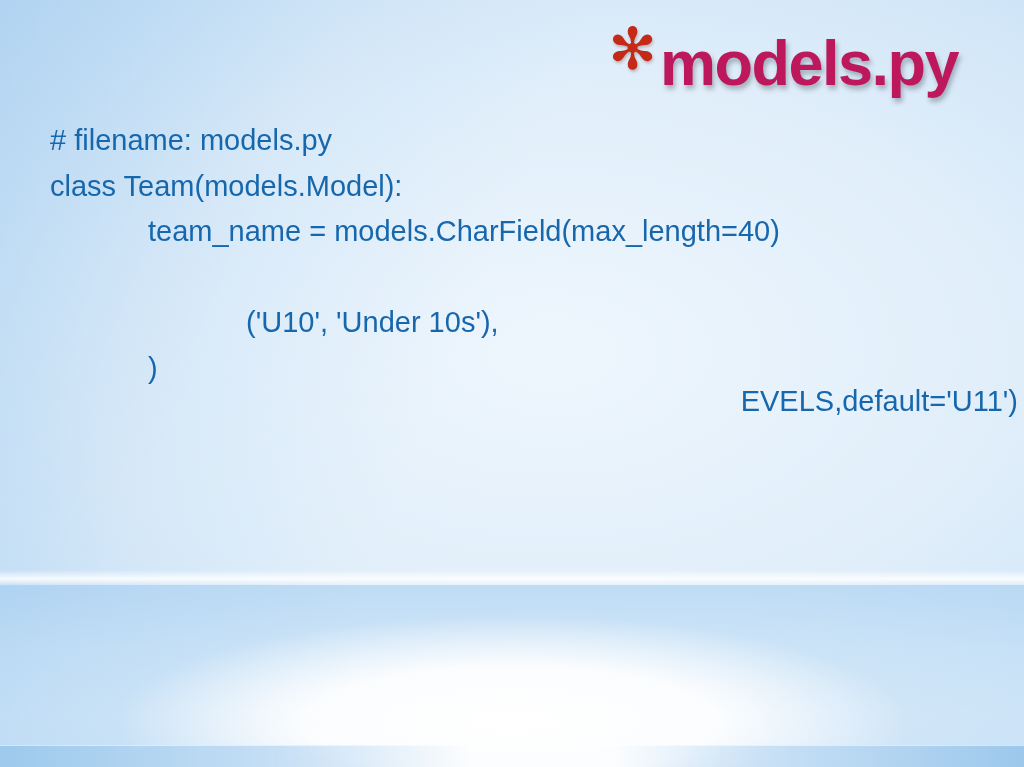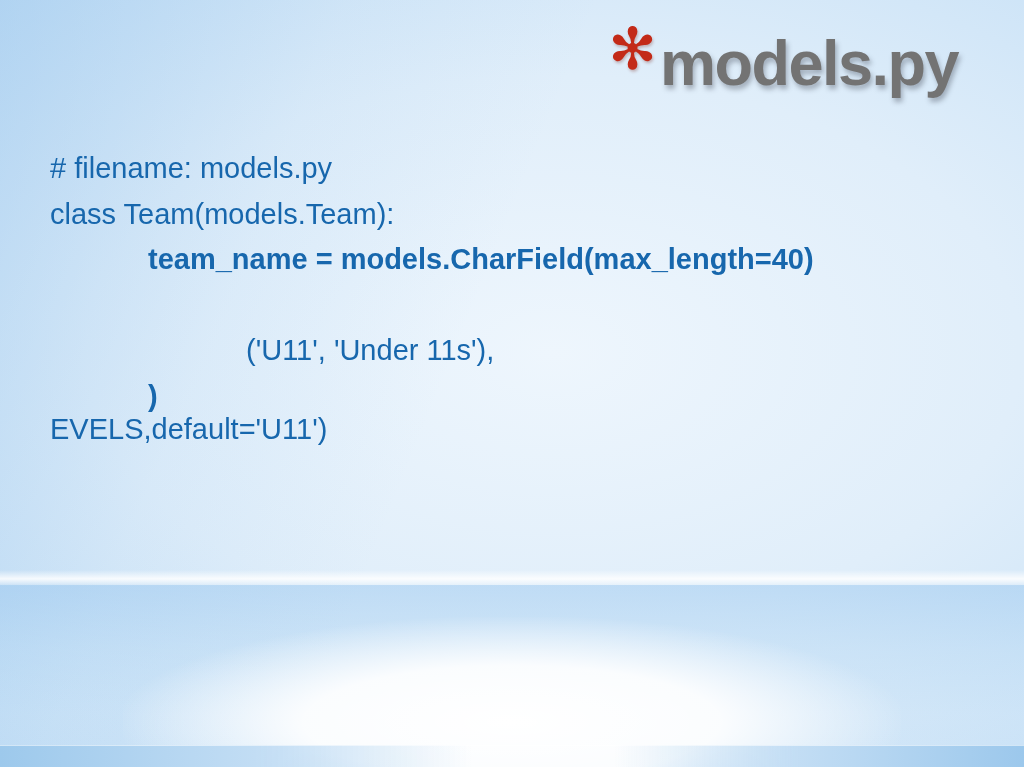--- a/index.html
+++ b/index.html
@@ -84,65 +84,64 @@
     transform: translateY(-4px);
     text-shadow: 1px 2px 3px rgba(120,40,30,0.30);
   }
   .title-text {
     font-family: "Liberation Sans", sans-serif;
     font-size: 63px;
     font-weight: 700;
     letter-spacing: -1.5px;
     line-height: 1.05;
     margin-top: 6px;
-    color: #737373;
+    color: #be185d;
     text-shadow: 2px 4px 5px rgba(50,55,70,0.35);
   }
   
   .code-block {
     position: absolute;
     left: 50px;
     top: 118px;
     right: 6px;
     color: #1767ad;
     font-family: "Liberation Sans", sans-serif;
     font-size: 29px;
     font-weight: 400;
-    margin-top: 28px;
   }
   .code-line {
     line-height: 45.5px;
     min-height: 45.5px;
     white-space: pre;
     margin: 0;
   }
-  .ind-1 { padding-left: 98px; font-weight: bold; }
+  .ind-1 { padding-left: 98px; }
   .ind-2 { padding-left: 196px; }
-  .cont  { margin-top: -12px; }
+  .cont  { margin-top: -12px; text-align: right; }
 </style>
 </head>
 <body>
 
 <div class="slide">
 
   <div class="bg-base"></div>
   <div class="bg-corner-shade"></div>
   <div class="horizon-line"></div>
   <div class="band-lower"></div>
   <div class="bottom-glow"></div>
   <div class="bottom-strip"></div>
 
   <div class="title-row">
     <span class="asterisk">✻</span>
     <span class="title-text">models.py</span>
   </div>
 
   <div class="code-block">
     <div class="code-line"># filename: models.py</div>
-    <div class="code-line">class Team(models.Team):</div>
+    <div class="code-line">class Team(models.Model):</div>
     <div class="code-line ind-1">team_name = models.CharField(max_length=40)</div>
     <div class="code-line"></div>
-    <div class="code-line ind-2">('U11', 'Under 11s'),</div>
+    <div class="code-line ind-2">('U10', 'Under 10s'),</div>
     <div class="code-line ind-1">)</div>
     <div class="code-line cont">EVELS,default='U11')</div>
   </div>
 
 </div>
 
 </body></html>

